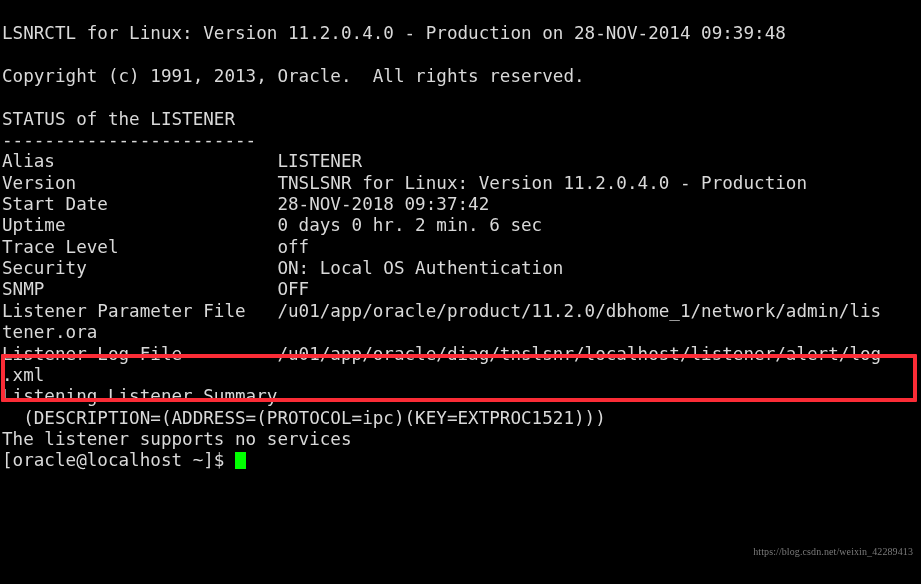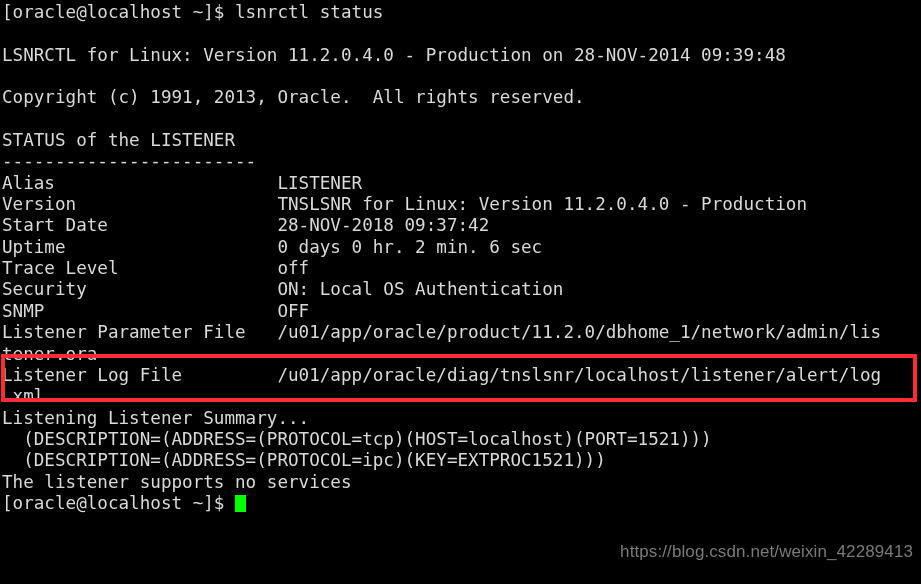--- a/index.html
+++ b/index.html
@@ -58,54 +58,52 @@
     height: 48px;
     border: 4px solid #fb2c36;
     box-sizing: border-box;
     pointer-events: none;
     border-radius: 1px;
   }
   #watermark {
     position: absolute;
     right: 8px;
     bottom: 22px;
-    font-family: Liberation Sans, sans-serif;
-    font-size: 17px;
+    font-family: Liberation Serif, serif;
+    font-size: 10px;
     color: #7a7a7a;
     letter-spacing: 0.1px;
     white-space: pre;
   }
 </style>
 </head>
 <body>
 
 <div id="terminal">
 
   <div class="screen">
-    <div class="line">[oracle@localhost ~]$ lsnrctl status</div>
     <div class="line blank"></div>
     <div class="line">LSNRCTL for Linux: Version 11.2.0.4.0 - Production on 28-NOV-2014 09:39:48</div>
     <div class="line blank"></div>
     <div class="line">Copyright (c) 1991, 2013, Oracle.  All rights reserved.</div>
     <div class="line blank"></div>
     <div class="line">STATUS of the LISTENER</div>
     <div class="line">------------------------</div>
     <div class="line">Alias                     LISTENER</div>
     <div class="line">Version                   TNSLSNR for Linux: Version 11.2.0.4.0 - Production</div>
     <div class="line">Start Date                28-NOV-2018 09:37:42</div>
     <div class="line">Uptime                    0 days 0 hr. 2 min. 6 sec</div>
     <div class="line">Trace Level               off</div>
     <div class="line">Security                  ON: Local OS Authentication</div>
     <div class="line">SNMP                      OFF</div>
     <div class="line">Listener Parameter File   /u01/app/oracle/product/11.2.0/dbhome_1/network/admin/lis</div>
     <div class="line">tener.ora</div>
     <div class="line">Listener Log File         /u01/app/oracle/diag/tnslsnr/localhost/listener/alert/log</div>
     <div class="line">.xml</div>
     <div class="line">Listening Listener Summary...</div>
-    <div class="line">  (DESCRIPTION=(ADDRESS=(PROTOCOL=tcp)(HOST=localhost)(PORT=1521)))</div>
     <div class="line">  (DESCRIPTION=(ADDRESS=(PROTOCOL=ipc)(KEY=EXTPROC1521)))</div>
     <div class="line">The listener supports no services</div>
     <div class="line"><span>[oracle@localhost ~]$ </span><span class="cursor"></span></div>
   </div>
 
   <div id="highlight-box"></div>
 
   <div id="watermark">https://blog.csdn.net/weixin_42289413</div>
 
 </div>

